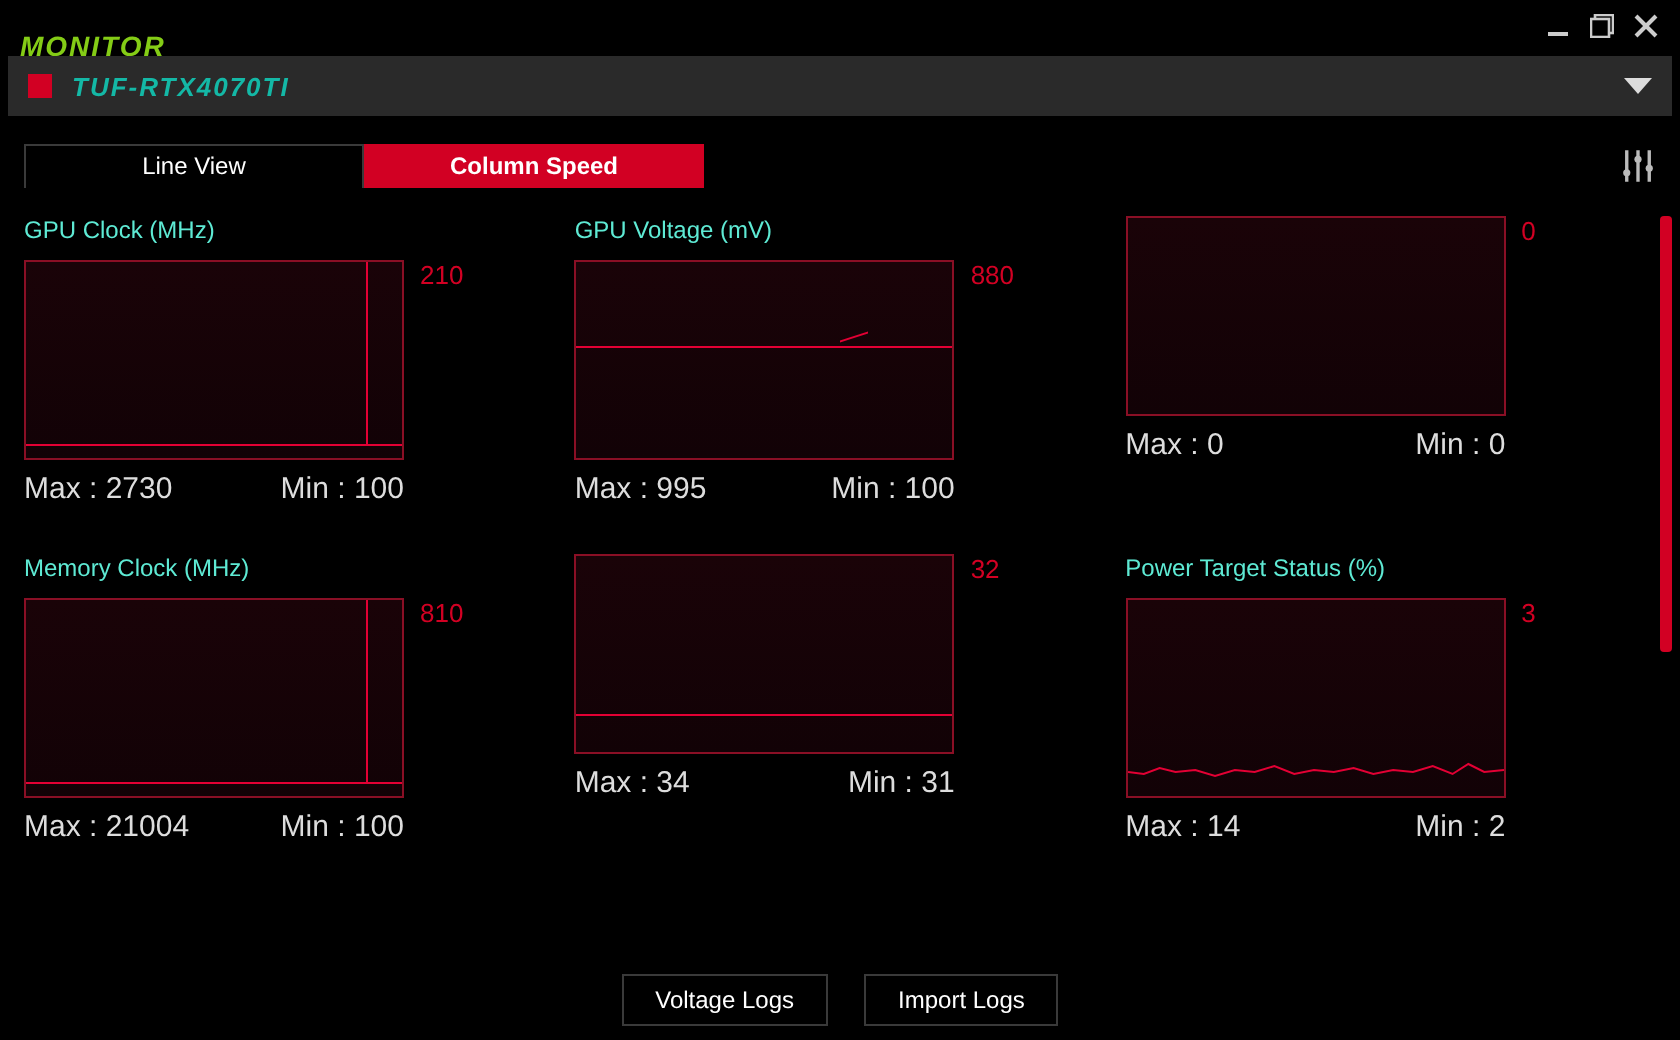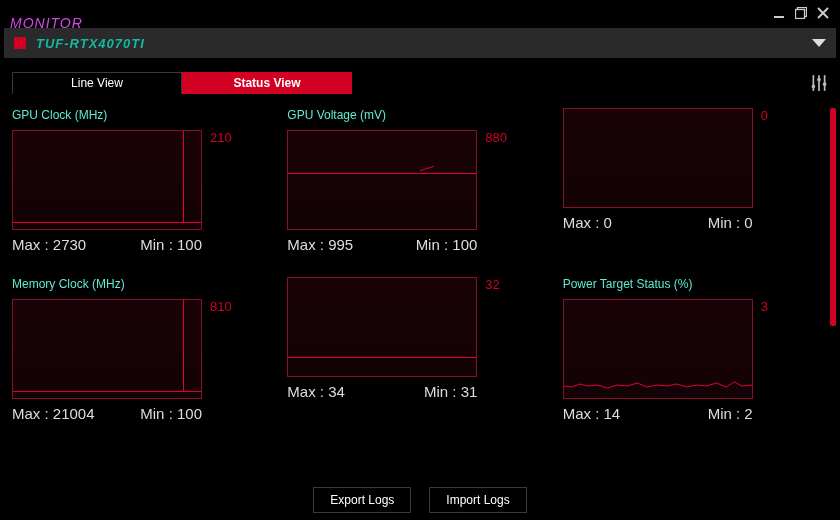--- a/index.html
+++ b/index.html
@@ -1,21 +1,21 @@
 <!DOCTYPE html>
 <html><head>
 <meta charset="utf-8">
 <style>
   * { margin: 0; padding: 0; box-sizing: border-box; font-family: "Segoe UI", Arial, sans-serif; }
   body { background: #111; width: 840px; height: 520px; overflow: hidden; color: #ddd; }
   .app { width: 840px; height: 520px; background: #000; display: flex; flex-direction: column; }
 
   
   .titlebar { height: 26px; background: #000; display: flex; align-items: center; padding: 0 6px 0 10px; }
-  .titlebar .app-title { flex: 1; color: #d946ef; font-size: 14px; letter-spacing: 1px; font-style: italic; font-weight: 400; font-family: "Arial Black", Arial, sans-serif; margin-top: 20px; }
+  .titlebar .app-title { flex: 1; color: #84cc16; font-size: 14px; letter-spacing: 1px; font-style: italic; font-weight: 700; font-family: "Arial Black", Arial, sans-serif; margin-top: 20px; }
   .titlebar .win-btn { width: 22px; height: 26px; display: flex; align-items: center; justify-content: center; cursor: pointer; color: #ccc; }
   .titlebar .win-btn svg { width: 12px; height: 12px; }
 
   
   .devicebar { height: 30px; background: #2a2a2a; margin: 2px 4px 0 4px; display: flex; align-items: center; padding: 0 10px; cursor: pointer; }
   .devicebar .sq { width: 12px; height: 12px; background: #d20023; margin-right: 10px; }
   .devicebar .dev-name { flex: 1; color: #14b8a6; font-size: 13px; letter-spacing: 1px; font-style: italic; font-weight: 700; font-family: "Arial Black", Arial, sans-serif; }
   .devicebar .tri { width: 0; height: 0; border-left: 7px solid transparent; border-right: 7px solid transparent; border-top: 8px solid #ddd; }
 
   
@@ -82,21 +82,21 @@
   </div>
 
   <div class="devicebar">
     <div class="sq"></div>
     <div class="dev-name">TUF-RTX4070TI</div>
     <div class="tri"></div>
   </div>
 
   <div class="tabsrow">
     <div class="tab inactive">Line View</div>
-    <div class="tab active">Status View</div>
+    <div class="tab active">Column Speed</div>
     <div class="tabs-spacer"></div>
     <div class="settings-icon">
       <svg viewBox="0 0 16 16">
         <line x1="3" y1="1" x2="3" y2="15" stroke="currentColor" stroke-width="1.5"></line>
         <line x1="8" y1="1" x2="8" y2="15" stroke="currentColor" stroke-width="1.5"></line>
         <line x1="13" y1="1" x2="13" y2="15" stroke="currentColor" stroke-width="1.5"></line>
         <circle cx="3" cy="11" r="1.6" fill="currentColor"></circle>
         <circle cx="8" cy="5" r="1.6" fill="currentColor"></circle>
         <circle cx="13" cy="9" r="1.6" fill="currentColor"></circle>
       </svg>
@@ -195,17 +195,17 @@
         </div>
 
       </div>
     </div>
     <div class="scrollbar">
       <div class="thumb"></div>
     </div>
   </div>
 
   <div class="footer">
-    <button class="btn">Export Logs</button>
+    <button class="btn">Voltage Logs</button>
     <button class="btn">Import Logs</button>
   </div>
 
 </div>
 
 </body></html>

